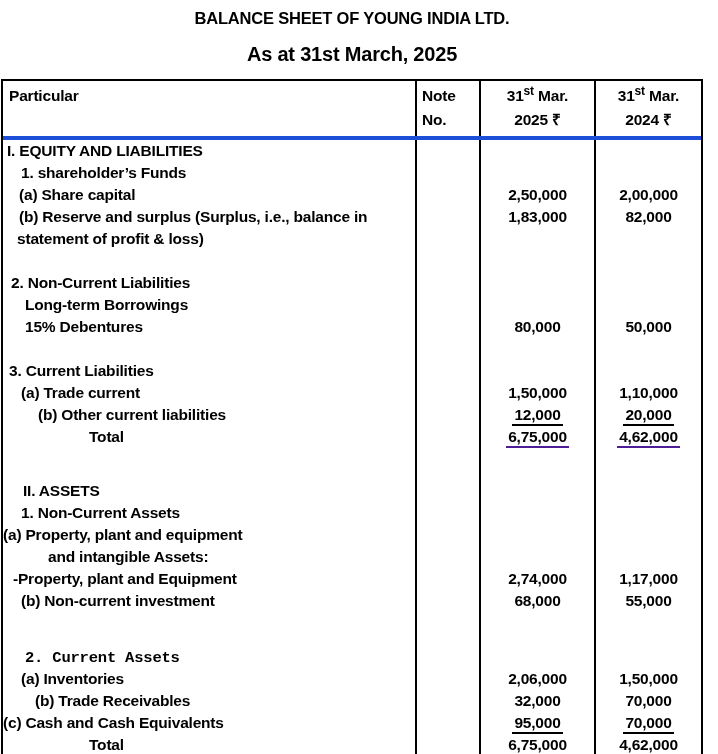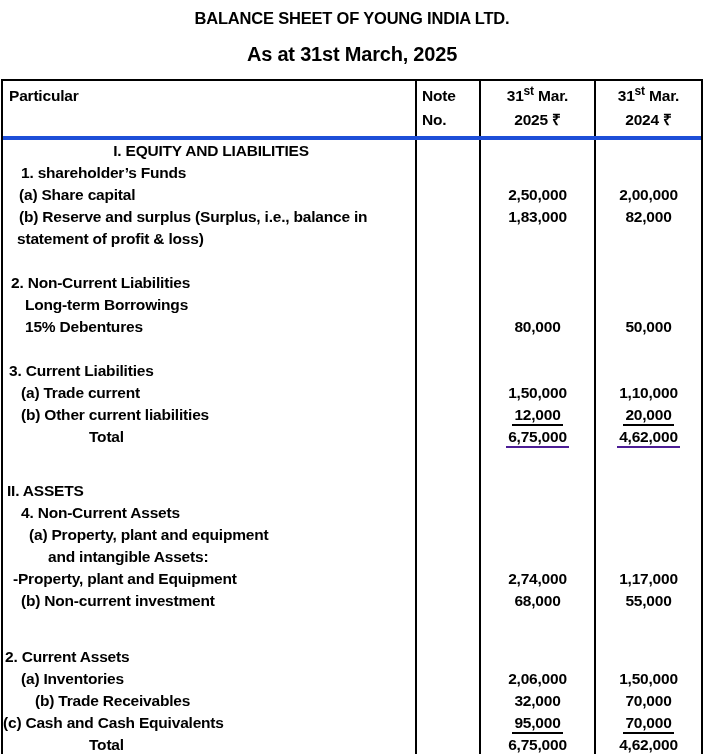--- a/index.html
+++ b/index.html
@@ -55,21 +55,21 @@
       <div class="th c-v25 th-center">
         <div><span>31</span><sup>st</sup><span> Mar.</span></div>
         <div>2025 ₹</div>
       </div>
       <div class="th c-v24 th-center">
         <div><span>31</span><sup>st</sup><span> Mar.</span></div>
         <div>2024 ₹</div>
       </div>
     </div>
     <div>
-        <div class="grid-row tr" style="height: 22px; text-align: center;">
+        <div class="grid-row tr" style="height: 22px;">
     <div class="td td-label"><span class="lbl" style="padding-left: 4px;">I. EQUITY AND LIABILITIES</span></div>
     <div class="td c-note"></div>
     <div class="td c-v25 td-val"><span class="val"></span></div>
     <div class="td c-v24 td-val"><span class="val"></span></div>
   </div>
         <div class="grid-row tr" style="height: 22px;">
     <div class="td td-label"><span class="lbl" style="padding-left: 18px;">1. shareholder’s Funds</span></div>
     <div class="td c-note"></div>
     <div class="td c-v25 td-val"><span class="val"></span></div>
     <div class="td c-v24 td-val"><span class="val"></span></div>
@@ -128,51 +128,51 @@
     <div class="td c-v25 td-val"><span class="val"></span></div>
     <div class="td c-v24 td-val"><span class="val"></span></div>
   </div>
         <div class="grid-row tr" style="height: 22px;">
     <div class="td td-label"><span class="lbl" style="padding-left: 18px;">(a) Trade current</span></div>
     <div class="td c-note"></div>
     <div class="td c-v25 td-val"><span class="val">1,50,000</span></div>
     <div class="td c-v24 td-val"><span class="val">1,10,000</span></div>
   </div>
         <div class="grid-row tr" style="height: 22px;">
-    <div class="td td-label"><span class="lbl" style="padding-left: 18px;">(b) Other current liabilities</span></div>
+    <div class="td td-label"><span class="lbl" style="padding-left: 18px; margin-left: 17px;">(b) Other current liabilities</span></div>
     <div class="td c-note"></div>
     <div class="td c-v25 td-val"><span class="val u-single">12,000</span></div>
     <div class="td c-v24 td-val"><span class="val u-single">20,000</span></div>
   </div>
         <div class="grid-row tr" style="height: 22px;">
     <div class="td td-label"><span class="lbl" style="padding-left: 86px;">Total</span></div>
     <div class="td c-note"></div>
     <div class="td c-v25 td-val"><span class="val u-double">6,75,000</span></div>
     <div class="td c-v24 td-val"><span class="val u-double">4,62,000</span></div>
   </div>
         <div class="grid-row tr" style="height: 32px;">
     <div class="td td-label"><span class="lbl" style="padding-left: 0px;"></span></div>
     <div class="td c-note"></div>
     <div class="td c-v25 td-val"><span class="val"></span></div>
     <div class="td c-v24 td-val"><span class="val"></span></div>
   </div>
         <div class="grid-row tr" style="height: 22px;">
-    <div class="td td-label"><span class="lbl" style="padding-left: 4px;">II. ASSETS</span></div>
-    <div class="td c-note"></div>
-    <div class="td c-v25 td-val"><span class="val"></span></div>
-    <div class="td c-v24 td-val"><span class="val"></span></div>
-  </div>
-        <div class="grid-row tr" style="height: 22px;">
-    <div class="td td-label"><span class="lbl" style="padding-left: 18px;">4. Non-Current Assets</span></div>
-    <div class="td c-note"></div>
-    <div class="td c-v25 td-val"><span class="val"></span></div>
-    <div class="td c-v24 td-val"><span class="val"></span></div>
-  </div>
-        <div class="grid-row tr" style="height: 22px;">
-    <div class="td td-label"><span class="lbl" style="padding-left: 26px;">(a) Property, plant and equipment</span></div>
+    <div class="td td-label"><span class="lbl" style="padding-left: 20px;">II. ASSETS</span></div>
+    <div class="td c-note"></div>
+    <div class="td c-v25 td-val"><span class="val"></span></div>
+    <div class="td c-v24 td-val"><span class="val"></span></div>
+  </div>
+        <div class="grid-row tr" style="height: 22px;">
+    <div class="td td-label"><span class="lbl" style="padding-left: 18px;">1. Non-Current Assets</span></div>
+    <div class="td c-note"></div>
+    <div class="td c-v25 td-val"><span class="val"></span></div>
+    <div class="td c-v24 td-val"><span class="val"></span></div>
+  </div>
+        <div class="grid-row tr" style="height: 22px;">
+    <div class="td td-label"><span class="lbl" style="">(a) Property, plant and equipment</span></div>
     <div class="td c-note"></div>
     <div class="td c-v25 td-val"><span class="val"></span></div>
     <div class="td c-v24 td-val"><span class="val"></span></div>
   </div>
         <div class="grid-row tr" style="height: 22px;">
     <div class="td td-label"><span class="lbl" style="padding-left: 45px;">and intangible Assets:</span></div>
     <div class="td c-note"></div>
     <div class="td c-v25 td-val"><span class="val"></span></div>
     <div class="td c-v24 td-val"><span class="val"></span></div>
   </div>
@@ -188,21 +188,21 @@
     <div class="td c-v25 td-val"><span class="val">68,000</span></div>
     <div class="td c-v24 td-val"><span class="val">55,000</span></div>
   </div>
         <div class="grid-row tr" style="height: 34px;">
     <div class="td td-label"><span class="lbl" style="padding-left: 0px;"></span></div>
     <div class="td c-note"></div>
     <div class="td c-v25 td-val"><span class="val"></span></div>
     <div class="td c-v24 td-val"><span class="val"></span></div>
   </div>
         <div class="grid-row tr" style="height: 22px;">
-    <div class="td td-label"><span class="lbl" style="padding-left: 2px;">2. Current Assets</span></div>
+    <div class="td td-label"><span class="lbl" style="padding-left: 22px; font-family: Liberation Mono, monospace;">2. Current Assets</span></div>
     <div class="td c-note"></div>
     <div class="td c-v25 td-val"><span class="val"></span></div>
     <div class="td c-v24 td-val"><span class="val"></span></div>
   </div>
         <div class="grid-row tr" style="height: 22px;">
     <div class="td td-label"><span class="lbl" style="padding-left: 18px;">(a) Inventories</span></div>
     <div class="td c-note"></div>
     <div class="td c-v25 td-val"><span class="val">2,06,000</span></div>
     <div class="td c-v24 td-val"><span class="val">1,50,000</span></div>
   </div>

